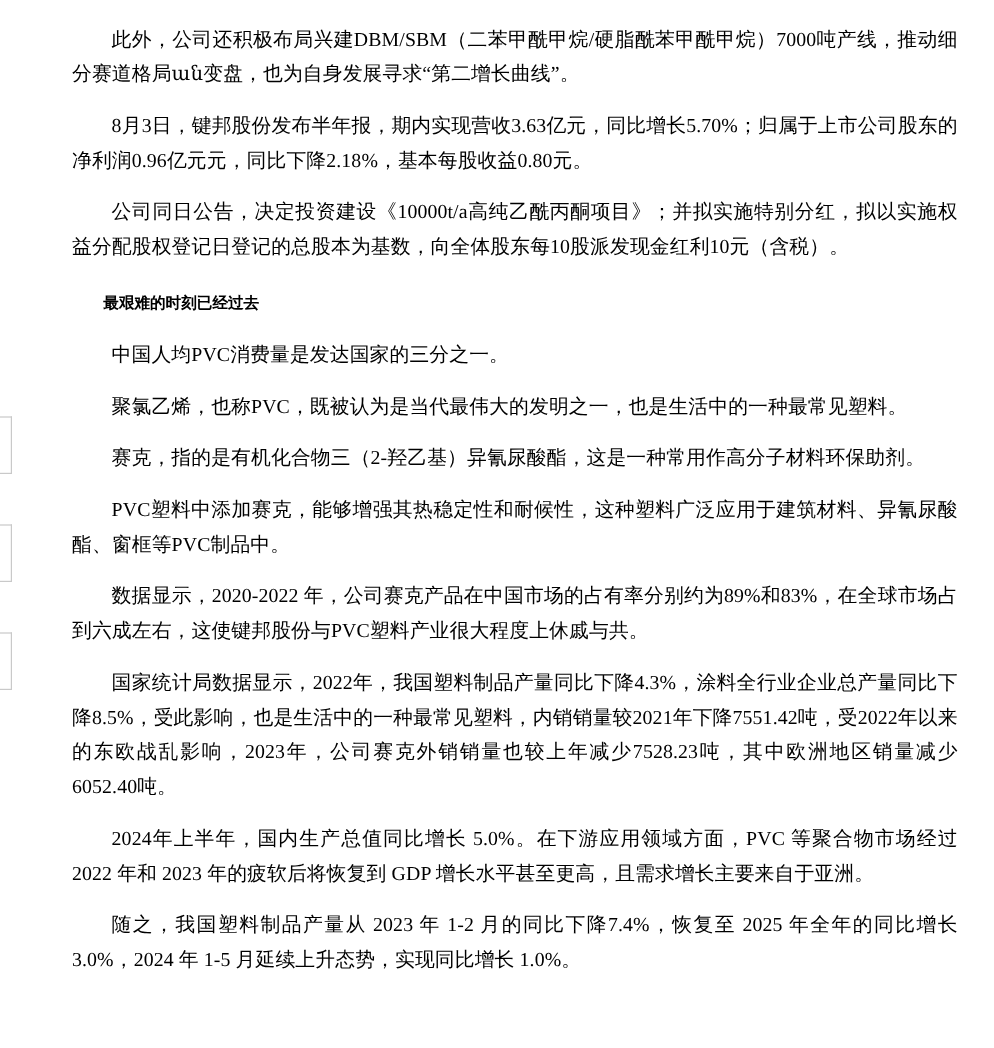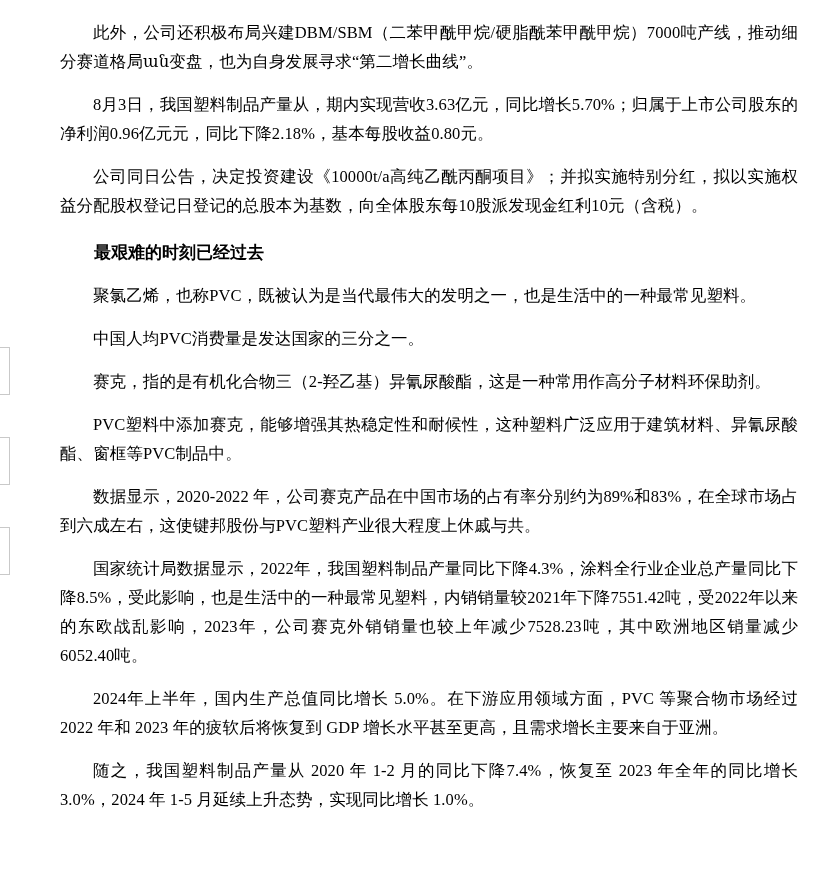--- a/index.html
+++ b/index.html
@@ -29,21 +29,21 @@
     line-height: 29px;
     margin: 0 0 14px 0;
     text-align: justify;
     text-justify: inter-ideograph;
     letter-spacing: 0.1px;
   }
   .indent {
     text-indent: 2em;
   }
   .heading {
-    font-size: 17px;
+    font-size: 13px;
     line-height: 29px;
     font-weight: bold;
     margin: 18px 0 14px 0;
     text-indent: 2em;
   }
   
   .edge-artifact {
     position: absolute;
     left: 0;
     background: #ffffff;
@@ -52,30 +52,30 @@
   }
   #art1 { top: 347px; width: 9px; height: 46px; }
   #art2 { top: 437px; width: 9px; height: 46px; }
   #art3 { top: 527px; width: 9px; height: 46px; }
 </style>
 </head>
 <body>
 
 <div class="page">
   <p class="para indent">此外，公司还积极布局兴建DBM/SBM（二苯甲酰甲烷/硬脂酰苯甲酰甲烷）7000吨产线，推动细分赛道格局ան变盘，也为自身发展寻求“第二增长曲线”。</p>
-  <p class="para indent">8月3日，我国塑料制品产量从，期内实现营收3.63亿元，同比增长5.70%；归属于上市公司股东的净利润0.96亿元元，同比下降2.18%，基本每股收益0.80元。</p>
+  <p class="para indent">8月3日，键邦股份发布半年报，期内实现营收3.63亿元，同比增长5.70%；归属于上市公司股东的净利润0.96亿元元，同比下降2.18%，基本每股收益0.80元。</p>
   <p class="para indent">公司同日公告，决定投资建设《10000t/a高纯乙酰丙酮项目》；并拟实施特别分红，拟以实施权益分配股权登记日登记的总股本为基数，向全体股东每10股派发现金红利10元（含税）。</p>
 
   <h2 class="heading">最艰难的时刻已经过去</h2>
 
+  <p class="para indent">中国人均PVC消费量是发达国家的三分之一。</p>
   <p class="para indent">聚氯乙烯，也称PVC，既被认为是当代最伟大的发明之一，也是生活中的一种最常见塑料。</p>
-  <p class="para indent">中国人均PVC消费量是发达国家的三分之一。</p>
   <p class="para indent">赛克，指的是有机化合物三（2-羟乙基）异氰尿酸酯，这是一种常用作高分子材料环保助剂。</p>
   <p class="para indent">PVC塑料中添加赛克，能够增强其热稳定性和耐候性，这种塑料广泛应用于建筑材料、异氰尿酸酯、窗框等PVC制品中。</p>
   <p class="para indent">数据显示，2020-2022 年，公司赛克产品在中国市场的占有率分别约为89%和83%，在全球市场占到六成左右，这使键邦股份与PVC塑料产业很大程度上休戚与共。</p>
   <p class="para indent">国家统计局数据显示，2022年，我国塑料制品产量同比下降4.3%，涂料全行业企业总产量同比下降8.5%，受此影响，也是生活中的一种最常见塑料，内销销量较2021年下降7551.42吨，受2022年以来的东欧战乱影响，2023年，公司赛克外销销量也较上年减少7528.23吨，其中欧洲地区销量减少6052.40吨。</p>
   <p class="para indent">2024年上半年，国内生产总值同比增长 5.0%。在下游应用领域方面，PVC 等聚合物市场经过 2022 年和 2023 年的疲软后将恢复到 GDP 增长水平甚至更高，且需求增长主要来自于亚洲。</p>
-  <p class="para indent">随之，我国塑料制品产量从 2020 年 1-2 月的同比下降7.4%，恢复至 2023 年全年的同比增长 3.0%，2024 年 1-5 月延续上升态势，实现同比增长 1.0%。</p>
+  <p class="para indent">随之，我国塑料制品产量从 2023 年 1-2 月的同比下降7.4%，恢复至 2025 年全年的同比增长 3.0%，2024 年 1-5 月延续上升态势，实现同比增长 1.0%。</p>
 </div>
 
 <div class="edge-artifact" id="art1"></div>
 <div class="edge-artifact" id="art2"></div>
 <div class="edge-artifact" id="art3"></div>
 
 </body></html>

